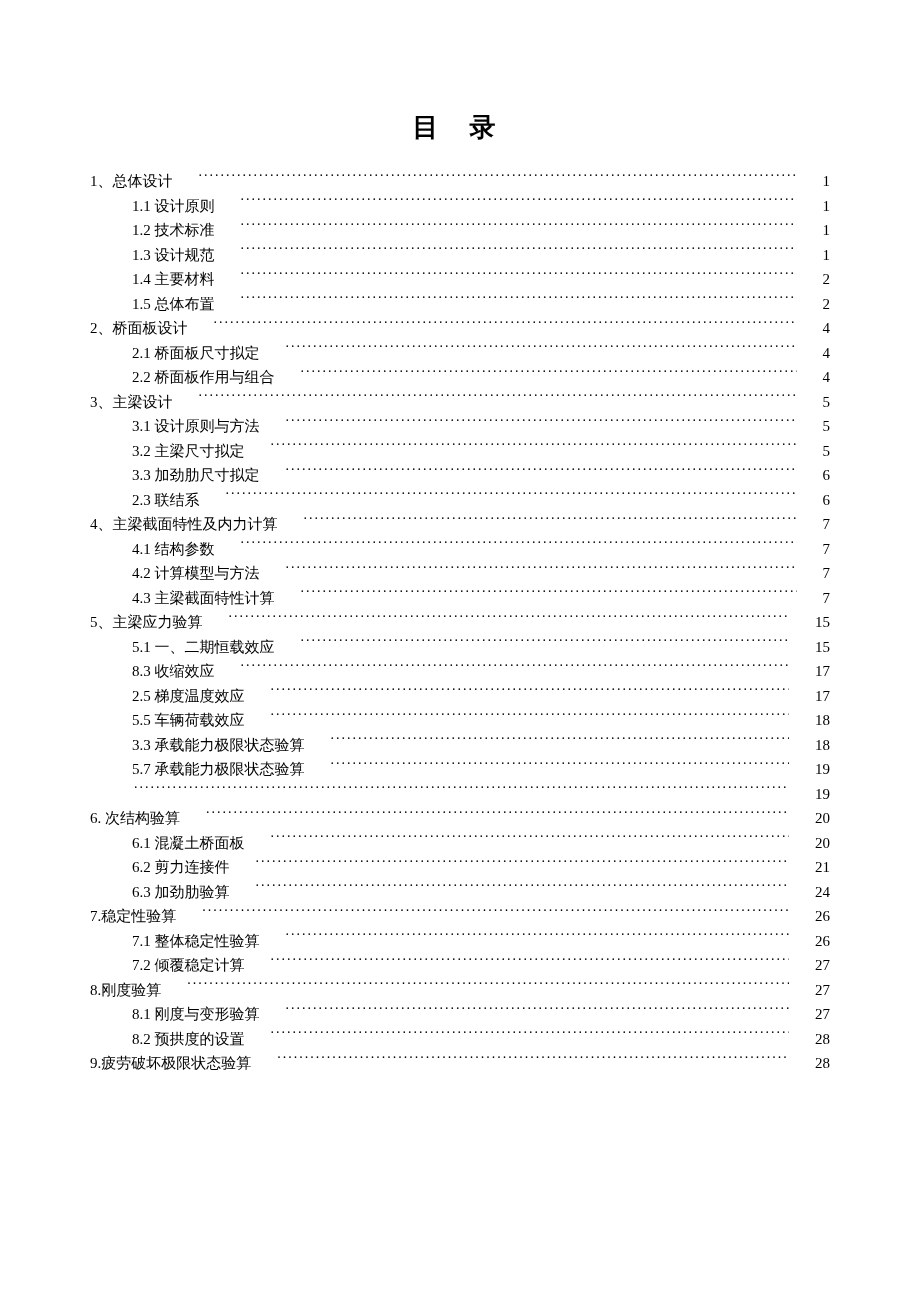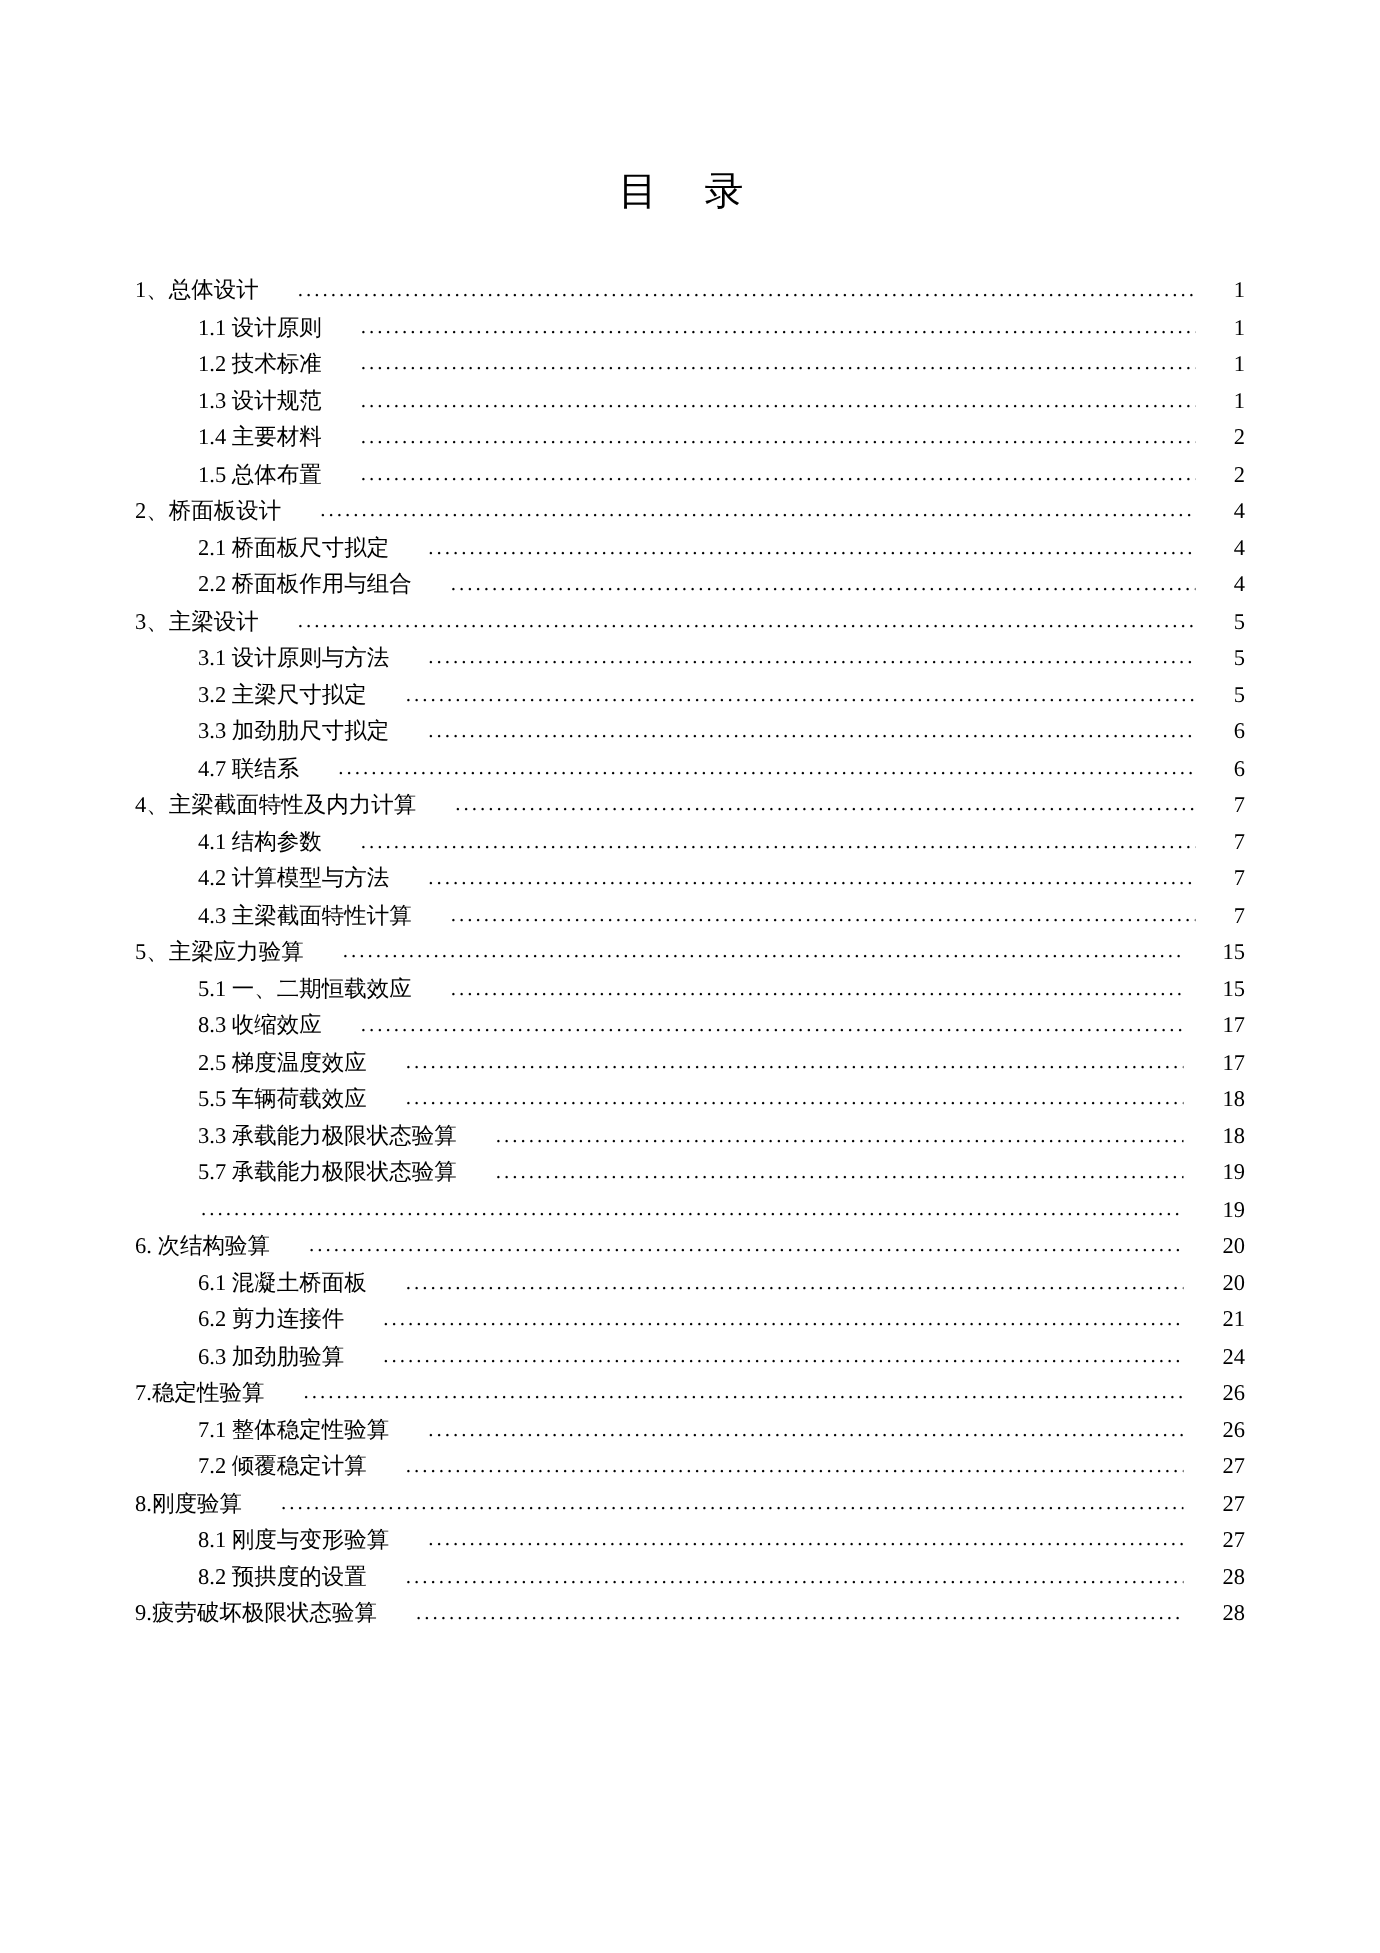--- a/index.html
+++ b/index.html
@@ -11,28 +11,28 @@
       background: #ffffff;
       font-family: "SimSun", "宋体", serif;
       width: 920px;
       height: 1302px;
       padding: 110px 90px 90px 90px;
       color: #000;
     }
     .title {
       text-align: center;
       font-size: 26px;
-      font-weight: normal;
+      font-weight: bold;
       letter-spacing: 12px;
-      margin-bottom: 37px;
+      margin-bottom: 24px;
       font-family: "SimHei", "黑体", sans-serif;
     }
     .toc-entry {
       display: flex;
-      align-items: flex-end;
+      align-items: flex-start;
       font-size: 15px;
       line-height: 24.5px;
       white-space: nowrap;
       gap: 24px;
     }
     .toc-entry.level-1 {
       padding-left: 0;
     }
     .toc-entry.level-2 {
       padding-left: 42px;
@@ -125,21 +125,21 @@
       <span class="toc-label">3.2 主梁尺寸拟定</span>
       <span class="toc-dots"></span>
       <span class="toc-page">5</span>
     </div>
     <div class="toc-entry level-2">
       <span class="toc-label">3.3 加劲肋尺寸拟定</span>
       <span class="toc-dots"></span>
       <span class="toc-page">6</span>
     </div>
     <div class="toc-entry level-2">
-      <span class="toc-label">4.7 联结系</span>
+      <span class="toc-label">2.3 联结系</span>
       <span class="toc-dots"></span>
       <span class="toc-page">6</span>
     </div>
     <div class="toc-entry level-1">
       <span class="toc-label">4、主梁截面特性及内力计算</span>
       <span class="toc-dots"></span>
       <span class="toc-page">7</span>
     </div>
     <div class="toc-entry level-2">
       <span class="toc-label">4.1 结构参数</span>

